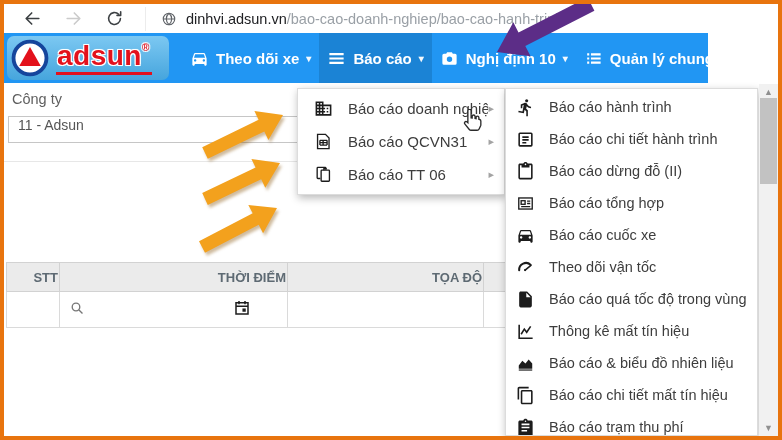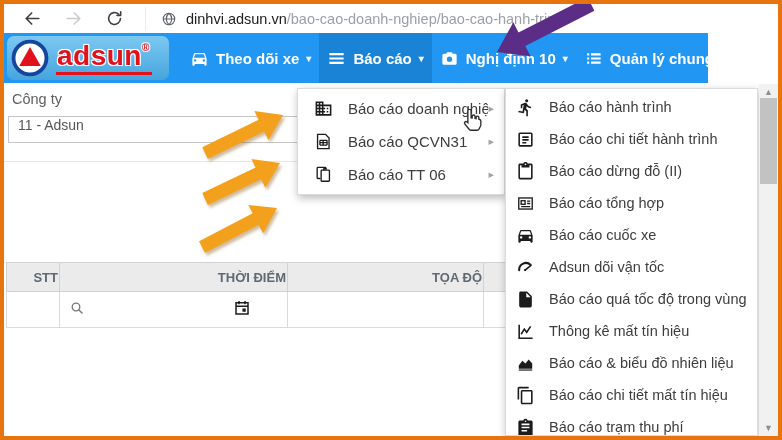--- a/index.html
+++ b/index.html
@@ -306,21 +306,21 @@
     </div>
 
     <div class="menu-item">
       <span class="mico">
         <svg viewBox="0 0 24 24" fill="none" stroke="currentColor" stroke-linecap="round">
           <path d="M4 15.5A8.6 8.6 0 0 1 18.6 8.8" stroke-width="2.6"></path>
           <path d="M11.5 15.2l7-5.6" stroke-width="2"></path>
           <circle cx="11.5" cy="15.2" r="1.4" fill="currentColor" stroke="none"></circle>
         </svg>
       </span>
-      <span class="mlabel">Adsun dõi vận tốc</span>
+      <span class="mlabel">Theo dõi vận tốc</span>
     </div>
 
     <div class="menu-item">
       <span class="mico">
         <svg viewBox="0 0 24 24" fill="currentColor">
           <path fill-rule="evenodd" d="M6 2c-1.1 0-2 .9-2 2v16c0 1.1.9 2 2 2h12c1.1 0 2-.9 2-2V8l-6-6H6zm7 7V3.5L18.5 9H13z"></path>
         </svg>
       </span>
       <span class="mlabel">Báo cáo quá tốc độ trong vùng</span>
     </div>

